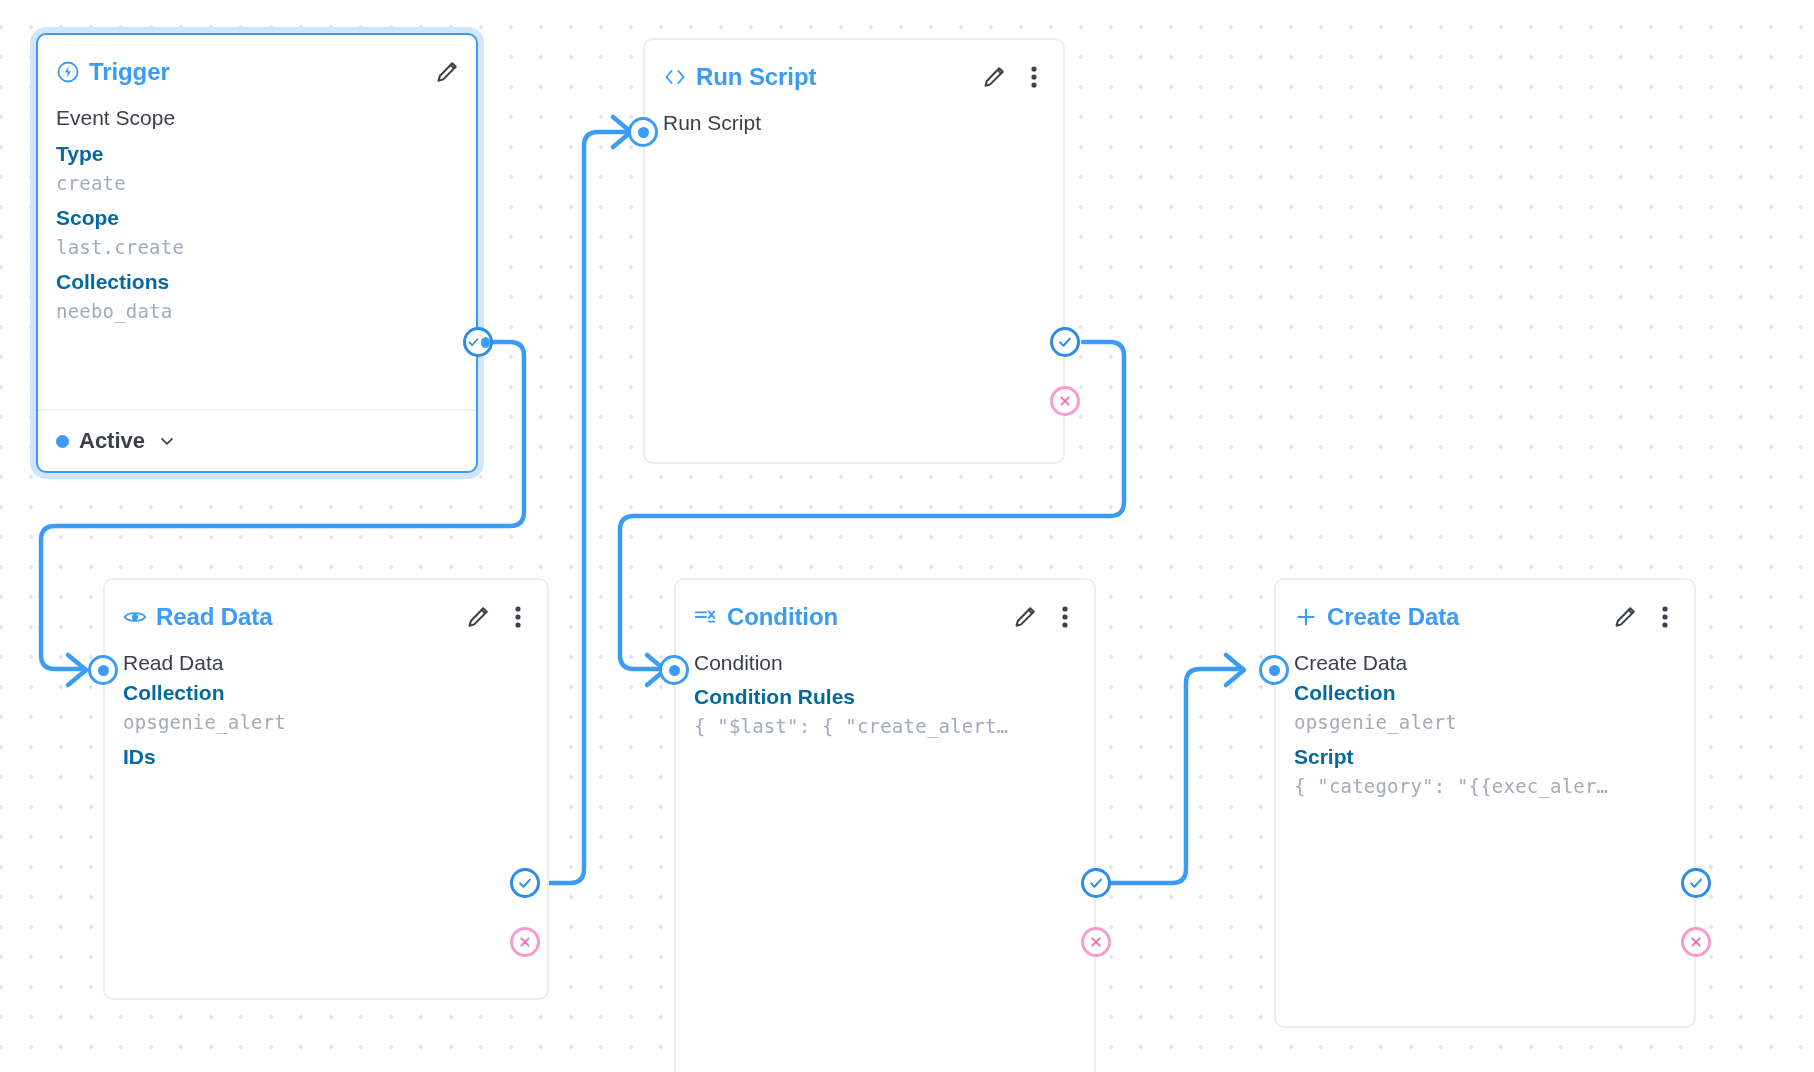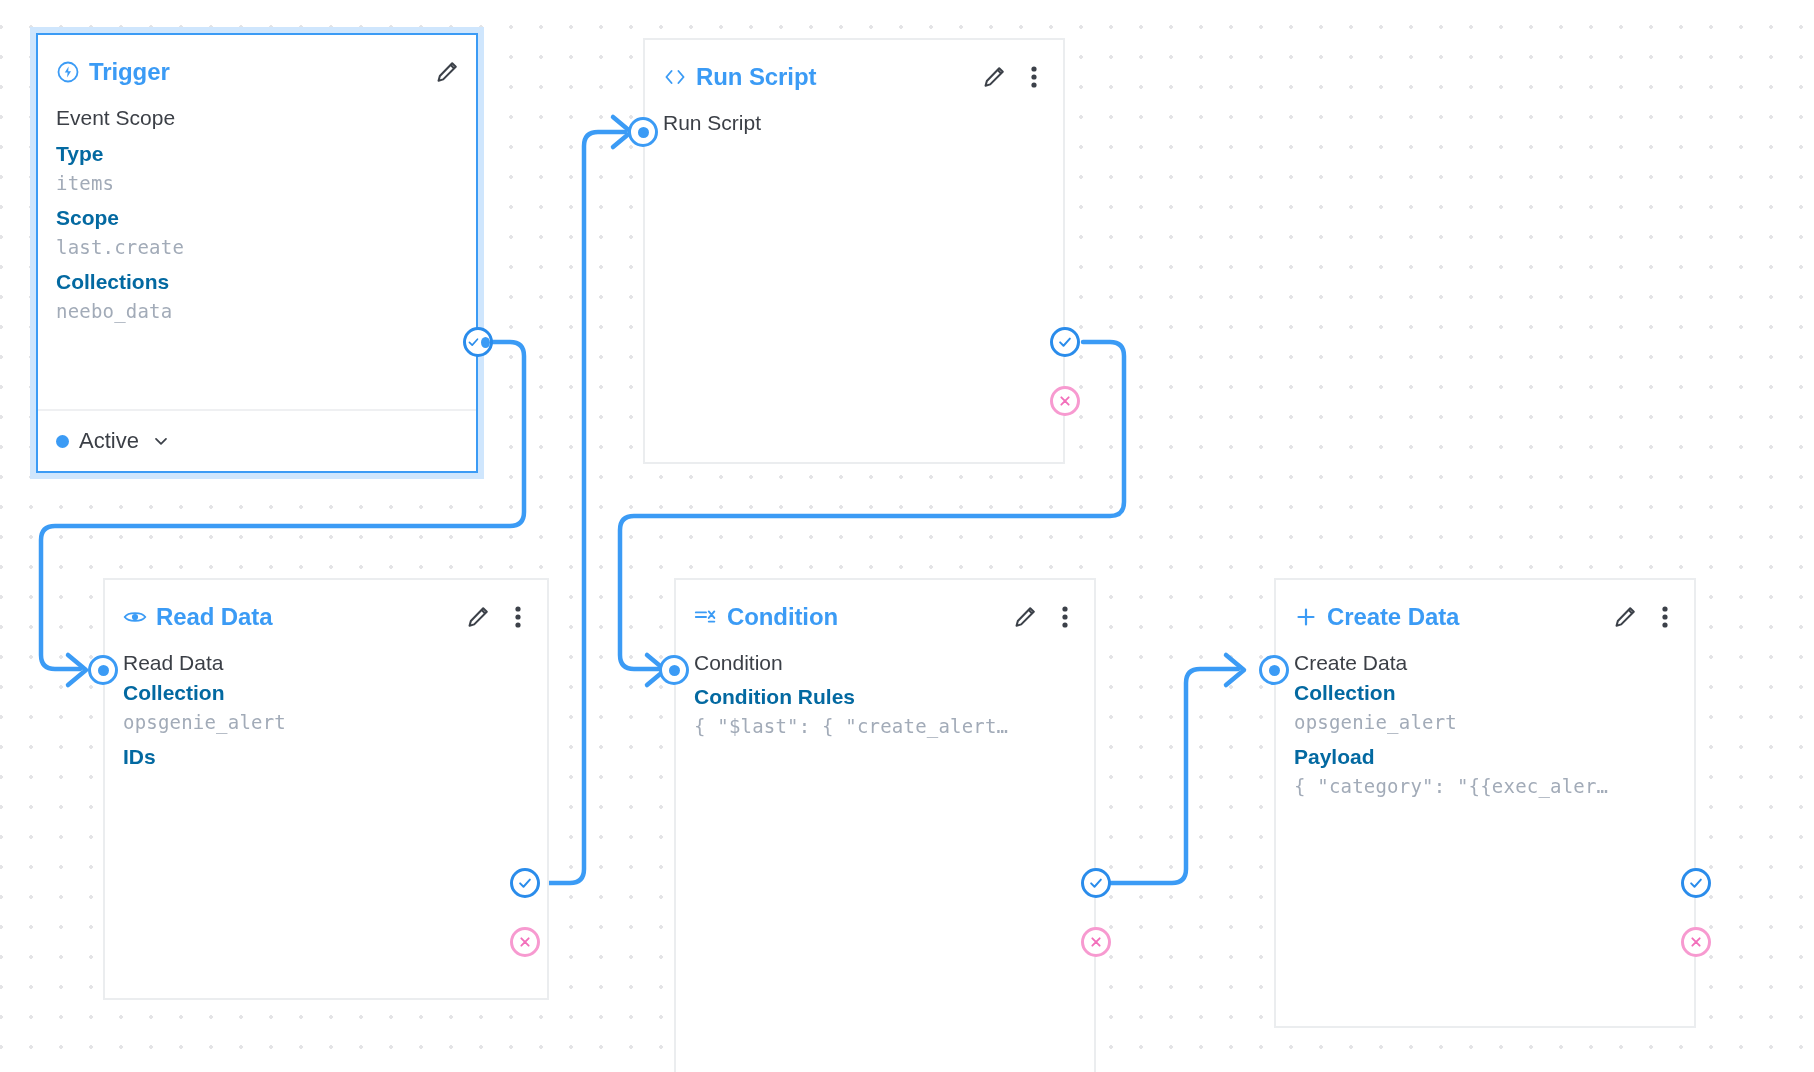--- a/index.html
+++ b/index.html
@@ -31,21 +31,21 @@
     height: 1072px;
     pointer-events: none;
   }
 
   
   .node {
     position: absolute;
     box-sizing: border-box;
     background: #ffffff;
     border: 2px solid #ebedef;
-    border-radius: 0;
+    border-radius: 10px;
   }
   .node.selected {
     border: 2px solid #3b9bf5;
     box-shadow: 0 0 0 6px #cfe6fd;
   }
   .node-head {
     display: flex;
     align-items: center;
     height: 46px;
     padding: 14px 16px 0 18px;
@@ -132,20 +132,21 @@
   .status-dot {
     width: 13px;
     height: 13px;
     border-radius: 50%;
     background: #3b9bf5;
     flex: none;
   }
   .status-text {
     font-size: 22px;
     color: #3b3f46;
+    font-weight: bold;
   }
   .caret {
     display: inline-flex;
     align-items: center;
     margin-left: 2px;
   }
 
   
   .port {
     position: absolute;
@@ -215,21 +216,21 @@
             <path d="M15.3 5.4 L18.6 8.7" stroke="#3c4149" stroke-width="1.9"></path>
           </svg>
         </span>
       </div>
     </div>
 
     <div class="node-body">
       <div class="row-name">Event Scope</div>
       <div class="field">
         <div class="field-label">Type</div>
-        <div class="field-value">items</div>
+        <div class="field-value">create</div>
       </div>
       <div class="field">
         <div class="field-label">Scope</div>
         <div class="field-value">last.create</div>
       </div>
       <div class="field">
         <div class="field-label">Collections</div>
         <div class="field-value">neebo_data</div>
       </div>
     </div>
@@ -417,21 +418,21 @@
         </span>
       </div>
     </div>
     <div class="node-body">
       <div class="row-name">Create Data</div>
       <div class="field" style="margin-top:0;">
         <div class="field-label">Collection</div>
         <div class="field-value">opsgenie_alert</div>
       </div>
       <div class="field">
-        <div class="field-label">Payload</div>
+        <div class="field-label">Script</div>
         <div class="field-value">{ "category": "{{exec_aler…</div>
       </div>
     </div>
   </div>
   <div class="port port-in" style="left:1259px; top:655px;"></div>
   <div class="port port-resolve" style="left:1681px; top:868px;">
     <svg width="18" height="18" viewBox="0 0 24 24" fill="none">
       <path d="M5.5 12.5 L10 17 L18.5 7.5" stroke="#2a8ceb" stroke-width="2.6" stroke-linecap="round" stroke-linejoin="round"></path>
     </svg>
   </div>

